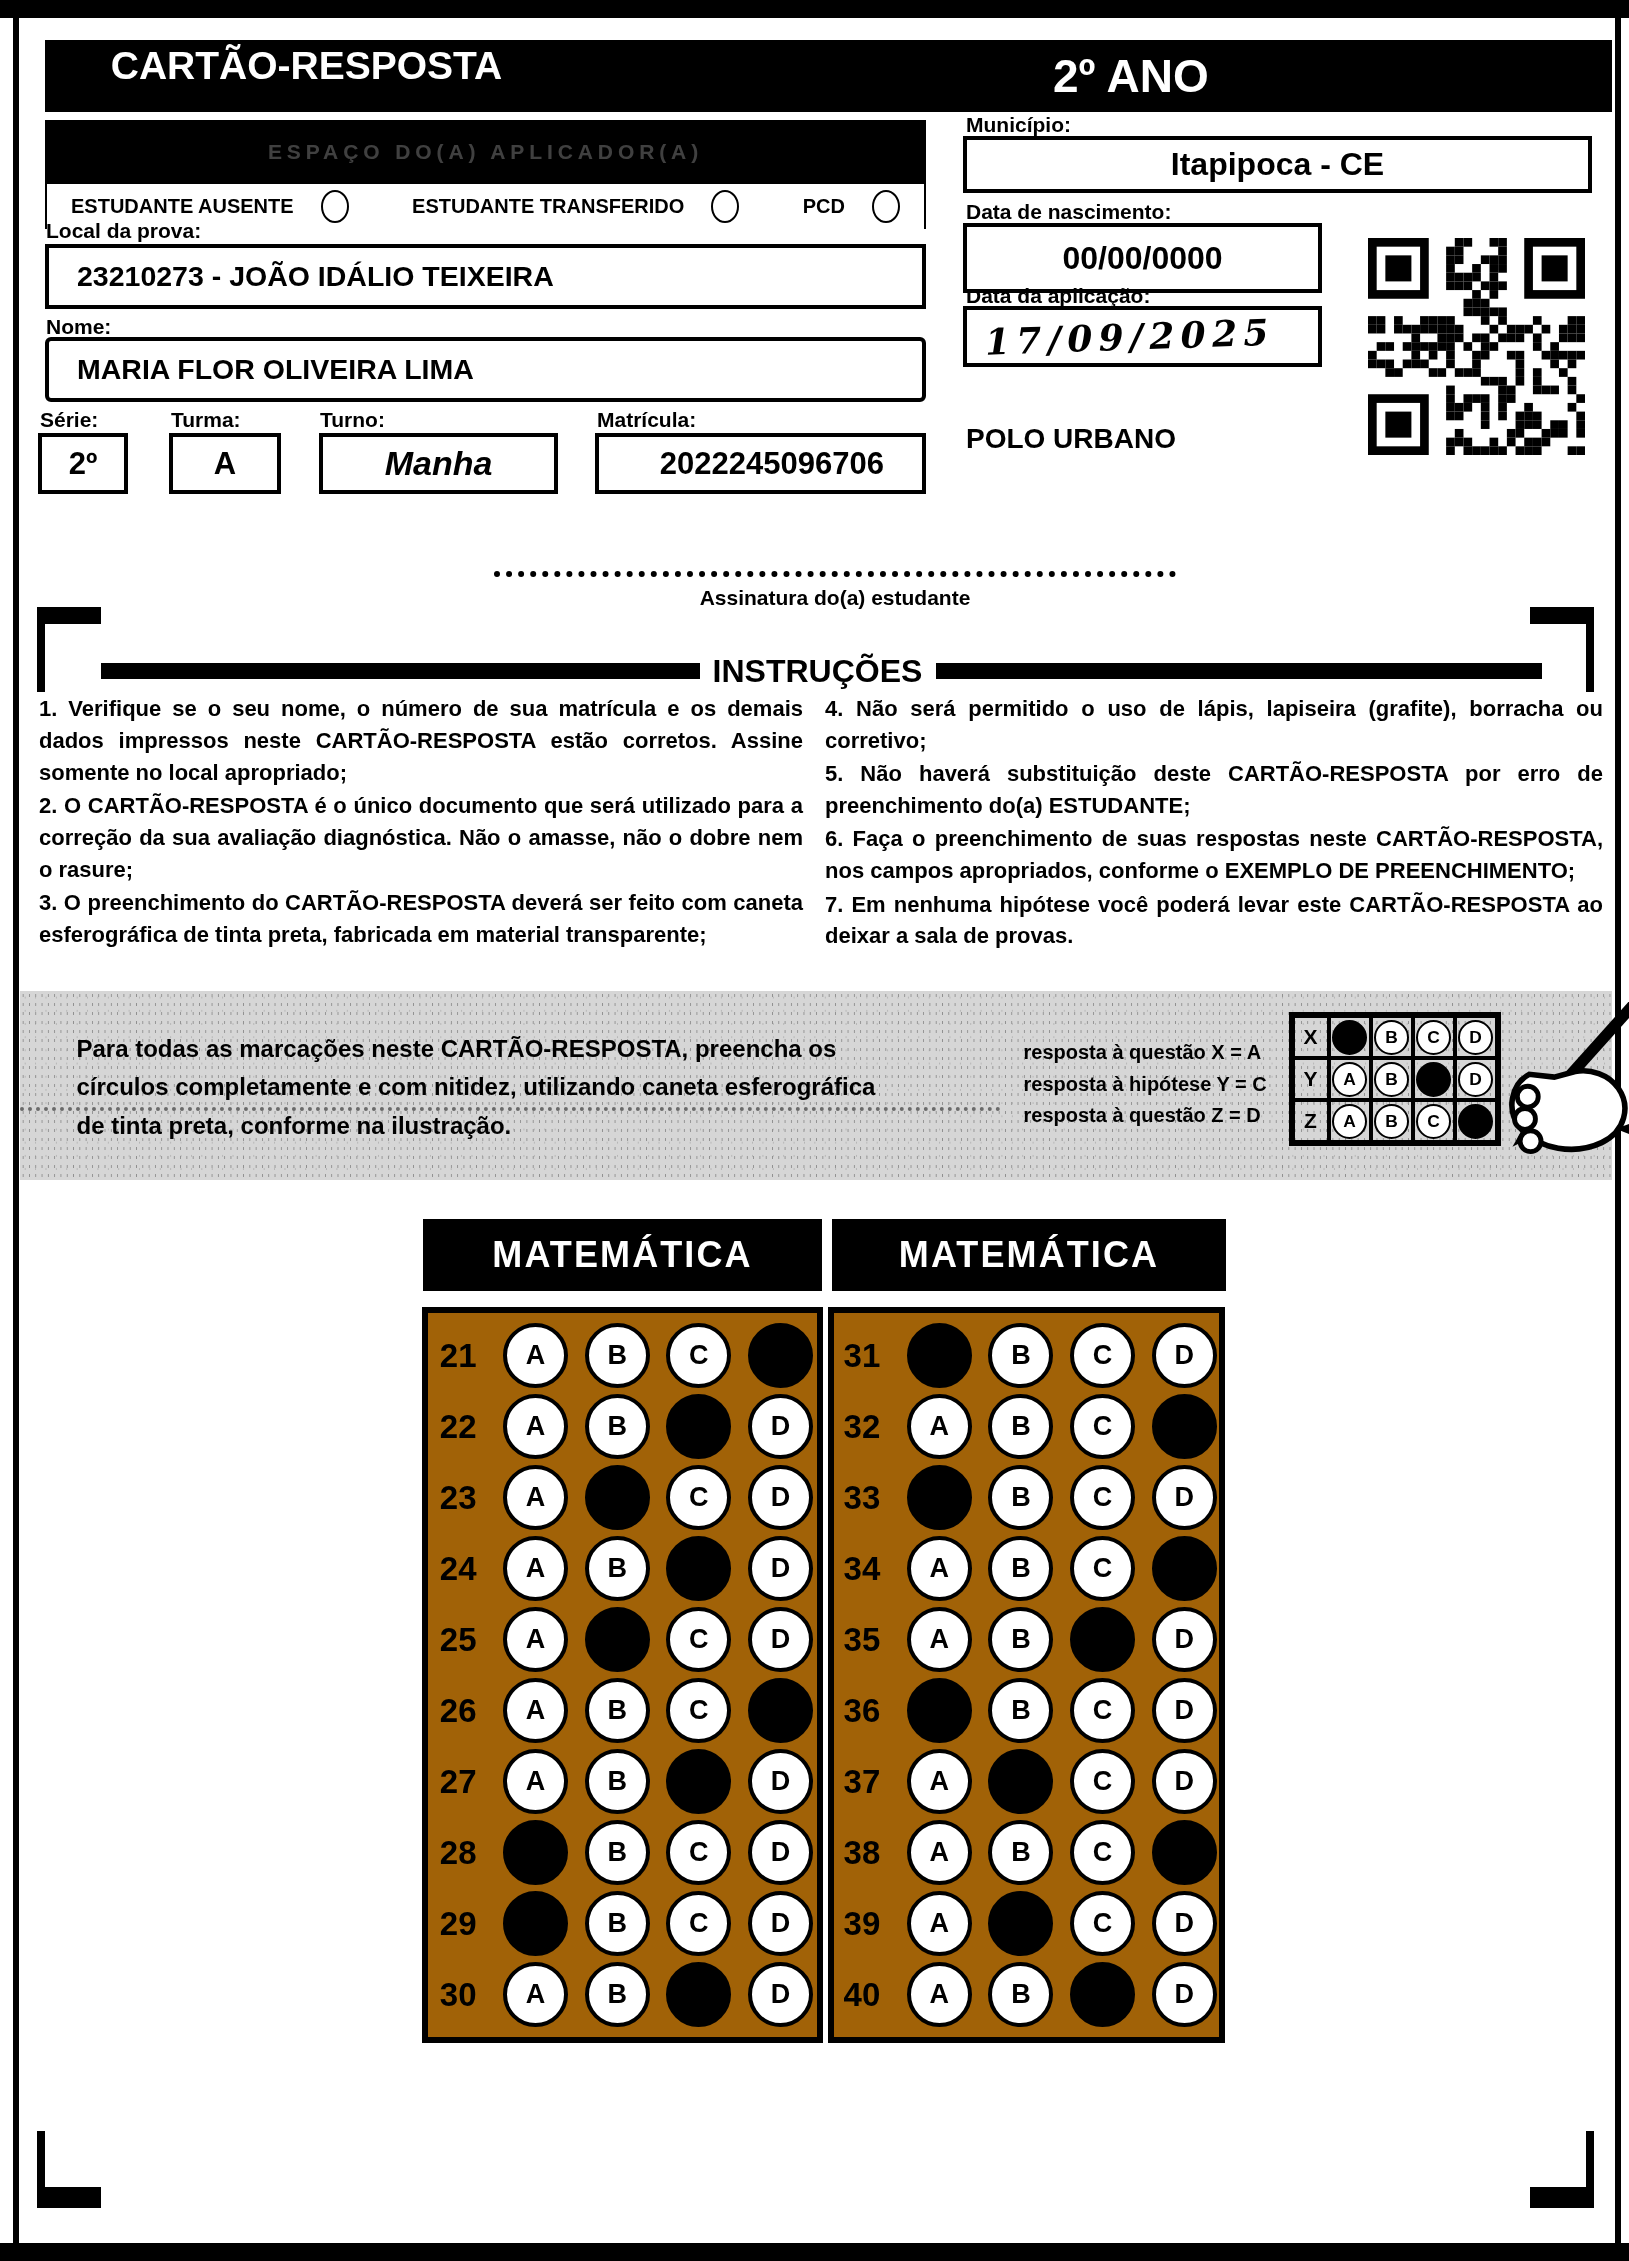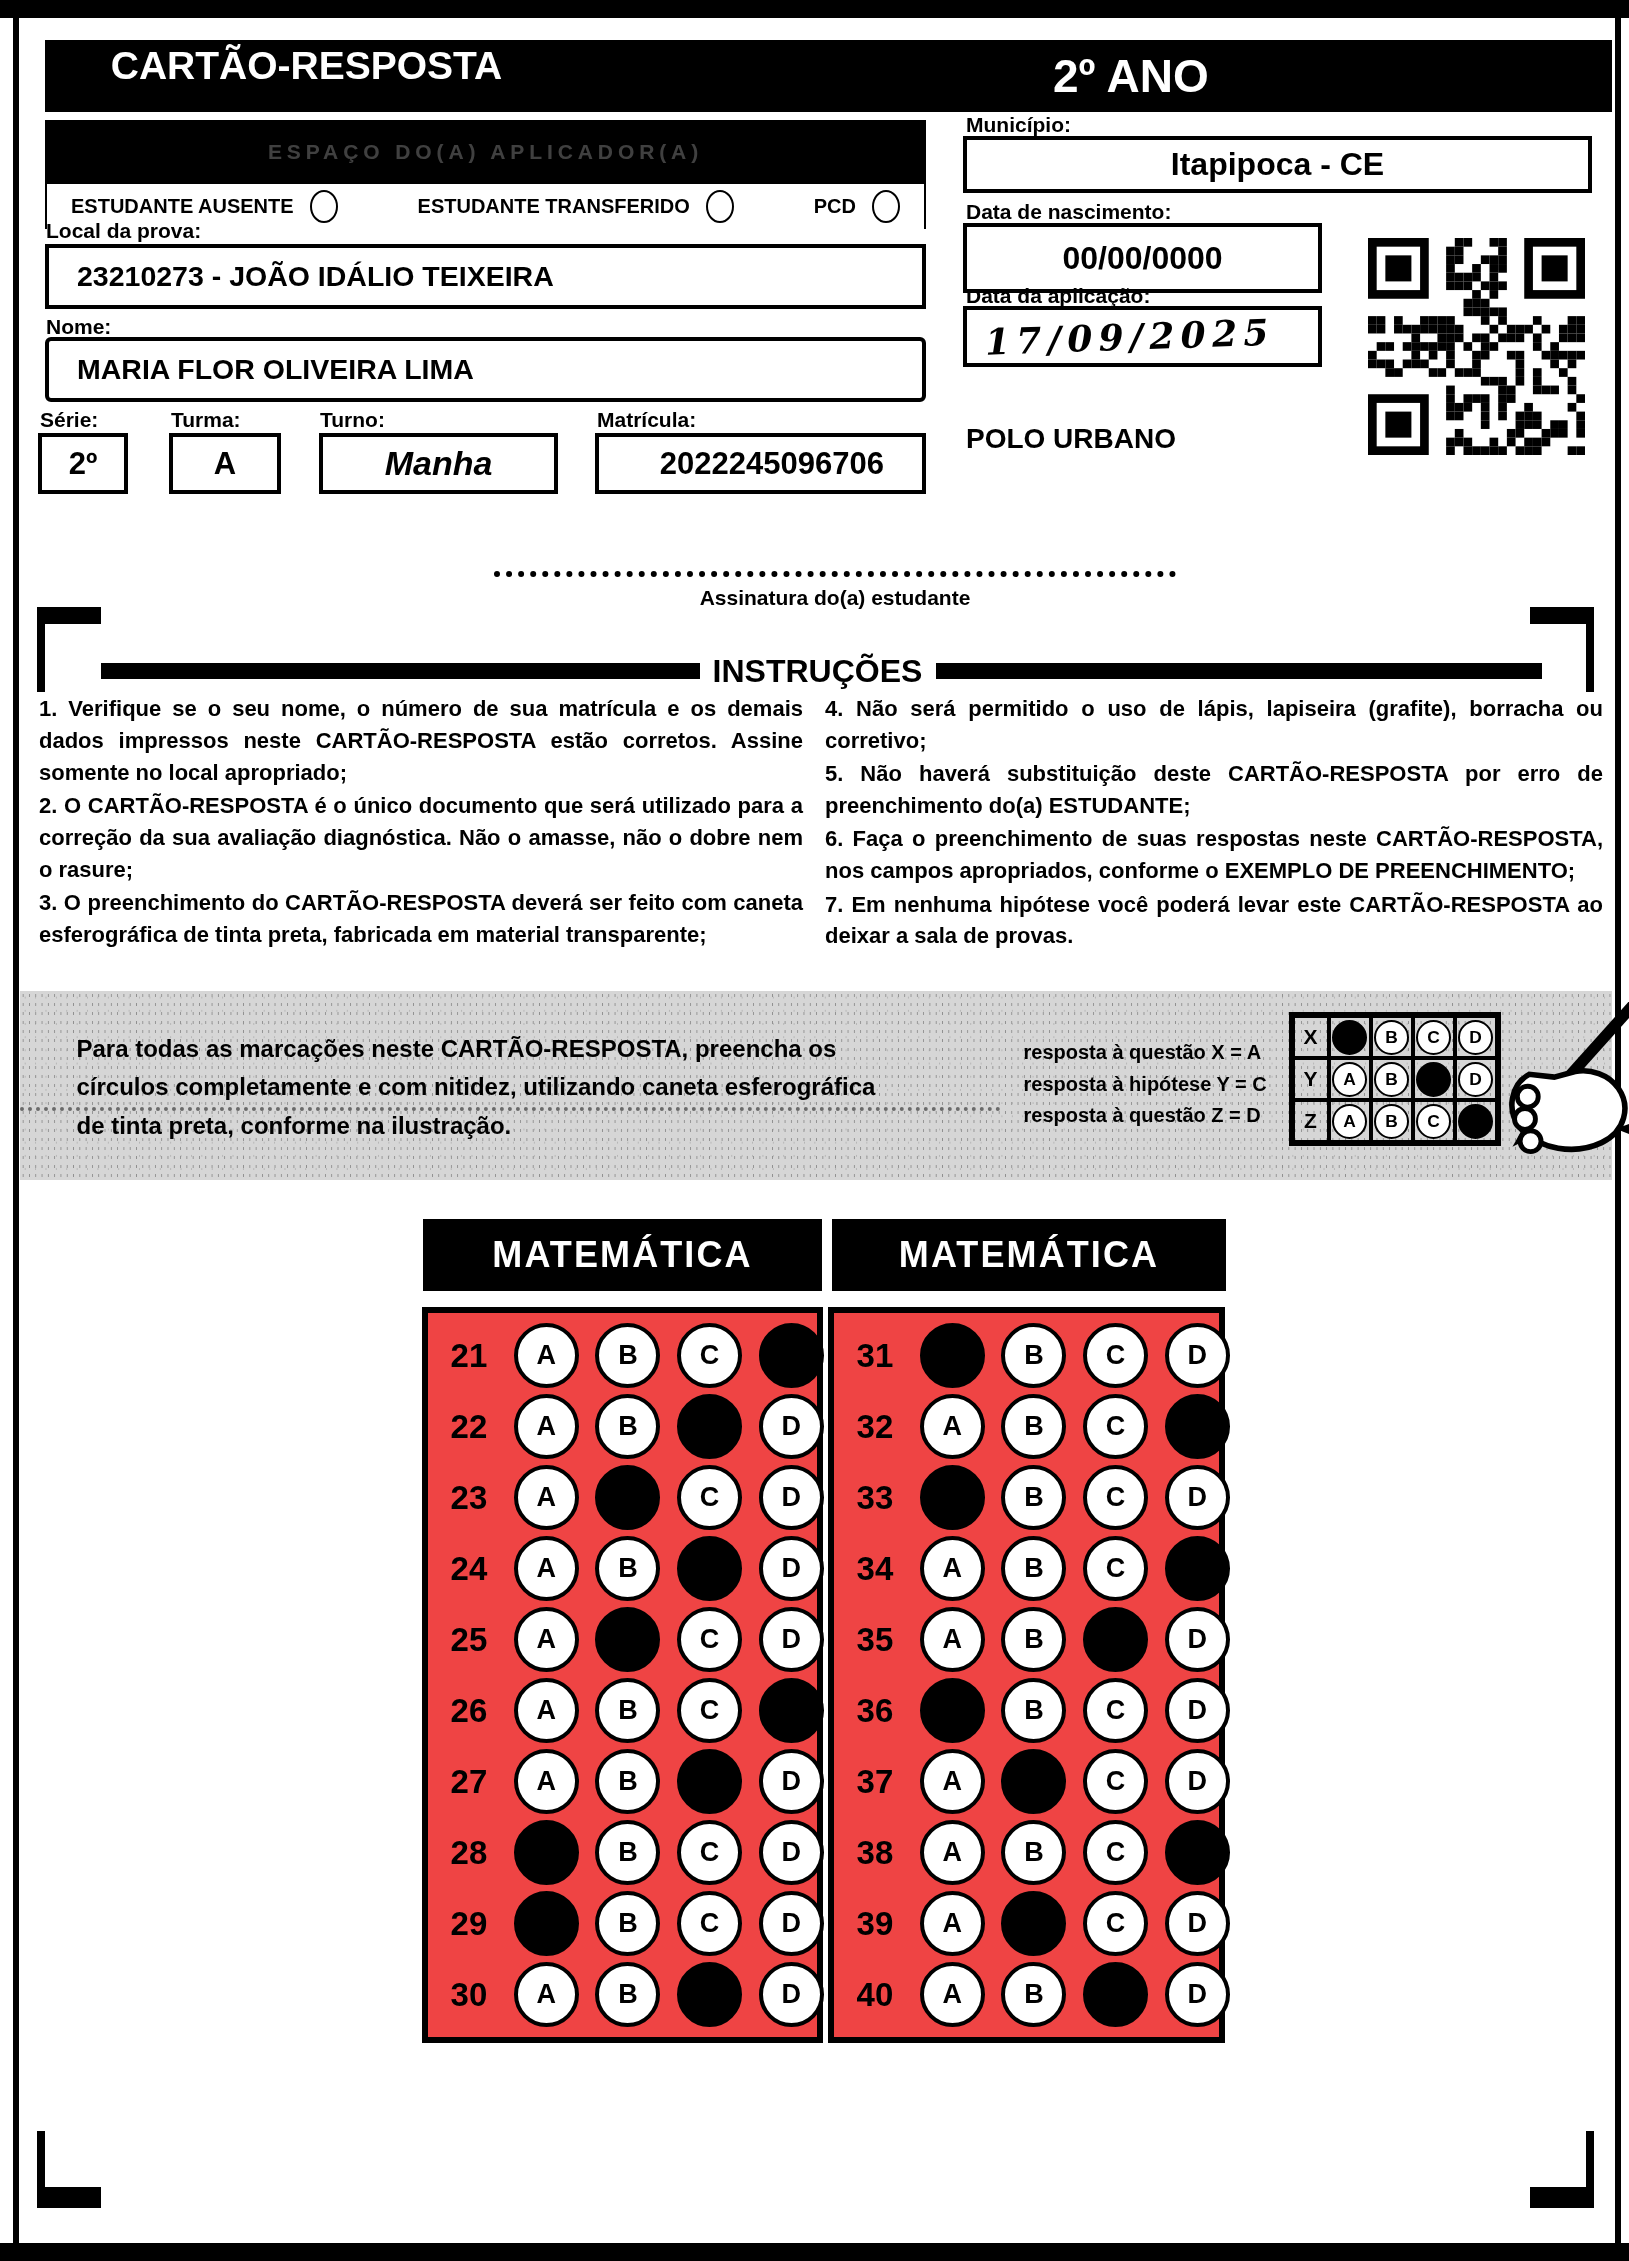--- a/index.html
+++ b/index.html
@@ -14,21 +14,21 @@
   #header-center{left:523px;top:5.6px;width:432px;height:61px;background:#fff;display:flex;align-items:center;justify-content:center;
                  font-weight:bold;font-size:30px;letter-spacing:-0.7px;}
   #header-right{left:955px;top:0;width:612px;height:72px;display:flex;align-items:center;
                 color:#fff;font-weight:bold;font-size:46px;padding-left:53px;box-sizing:border-box;}
   
   #applicator-bar{left:45px;top:120px;width:881px;height:64px;background:#000;display:flex;align-items:center;justify-content:center;}
   #applicator-bar span{color:#fff;opacity:.25;font-weight:bold;font-size:21px;letter-spacing:4.9px;}
   
   #status-box{left:45px;top:184px;width:881px;height:45px;border-left:2.8px solid #000;border-right:2.8px solid #000;
               display:flex;align-items:center;justify-content:space-between;padding:0 24px;box-sizing:border-box;}
-  .status-item{display:flex;align-items:center;gap:16px;font-weight:bold;font-size:20px;justify-content:flex-end;}
+  .status-item{display:flex;align-items:center;gap:27px;font-weight:bold;font-size:20px;justify-content:flex-end;}
   .oval{width:24px;height:29px;border:2.8px solid #000;border-radius:50%;background:#fff;}
   .field-label{font-weight:bold;font-size:21px;}
   .vbox{border:4.9px solid #000;box-sizing:border-box;display:flex;align-items:center;background:#fff;}
   .vbox .val{font-weight:bold;}
   
   #instr-title{font-weight:bold;font-size:32px;}
   .instr{margin:0 0 1.4px 0;font-weight:bold;font-size:22px;line-height:1.45;text-align:justify;}
   
   #example-strip{left:19.5px;top:991px;width:1592px;height:189px;background-color:#d6d6d6;
     background-image:radial-gradient(#8f8f8f 0.7px,transparent 0.9px),radial-gradient(#b5b5b5 0.7px,transparent 1px),radial-gradient(#7a7a7a 0.6px,transparent 0.7px);
@@ -38,22 +38,22 @@
   .legend-line{font-weight:bold;font-size:20px;line-height:1.58;margin:0;}
   #example-grid{left:1269px;top:21px;display:grid;grid-template-columns:36px repeat(4,42px);grid-auto-rows:42px;border:4.2px solid #000;}
   .ex-cell{border:2.1px solid #000;display:flex;align-items:center;justify-content:center;}
   .ex-label{font-weight:bold;font-size:21px;}
   .ex-bubble{width:31px;height:31px;border:2.8px solid #000;border-radius:50%;display:flex;align-items:center;justify-content:center;
              font-weight:bold;font-size:17.4px;background:#fff;}
   .ex-bubble.filled{background:#000;border-color:#000;}
   
   .subject-header{height:72px;background:#000;display:flex;align-items:center;justify-content:center;
                   color:#fff;font-weight:bold;font-size:36px;letter-spacing:2.1px;}
-  .answer-box{border:6.3px solid #000;box-sizing:border-box;background:#ef4444;display:flex;flex-direction:column;
-              justify-content:space-around;padding:7px 17px;}
+  .answer-box{border:6.3px solid #000;box-sizing:border-box;background:#a16207;display:flex;flex-direction:column;
+              justify-content:space-around;padding:7px 4px;}
   .q-row{display:flex;align-items:center;height:70px;padding-left:5.6px;}
   .q-num{width:64px;text-align:right;padding-right:9.7px;font-weight:bold;font-size:33px;}
   .bubble{width:57px;height:57px;border:4.9px solid #000;border-radius:50%;margin-left:16.7px;flex:0 0 auto;
           display:flex;align-items:center;justify-content:center;font-weight:bold;font-size:27px;background:#fff;}
   .bubble.filled{background:#000;}
   
   #sig-line{left:494px;top:571px;width:682px;border-top:6.3px dotted #000;}
   #sig-label{left:494px;top:586px;width:682px;text-align:center;font-weight:bold;font-size:21px;}
   
   .mark{position:absolute;background:#000;}

